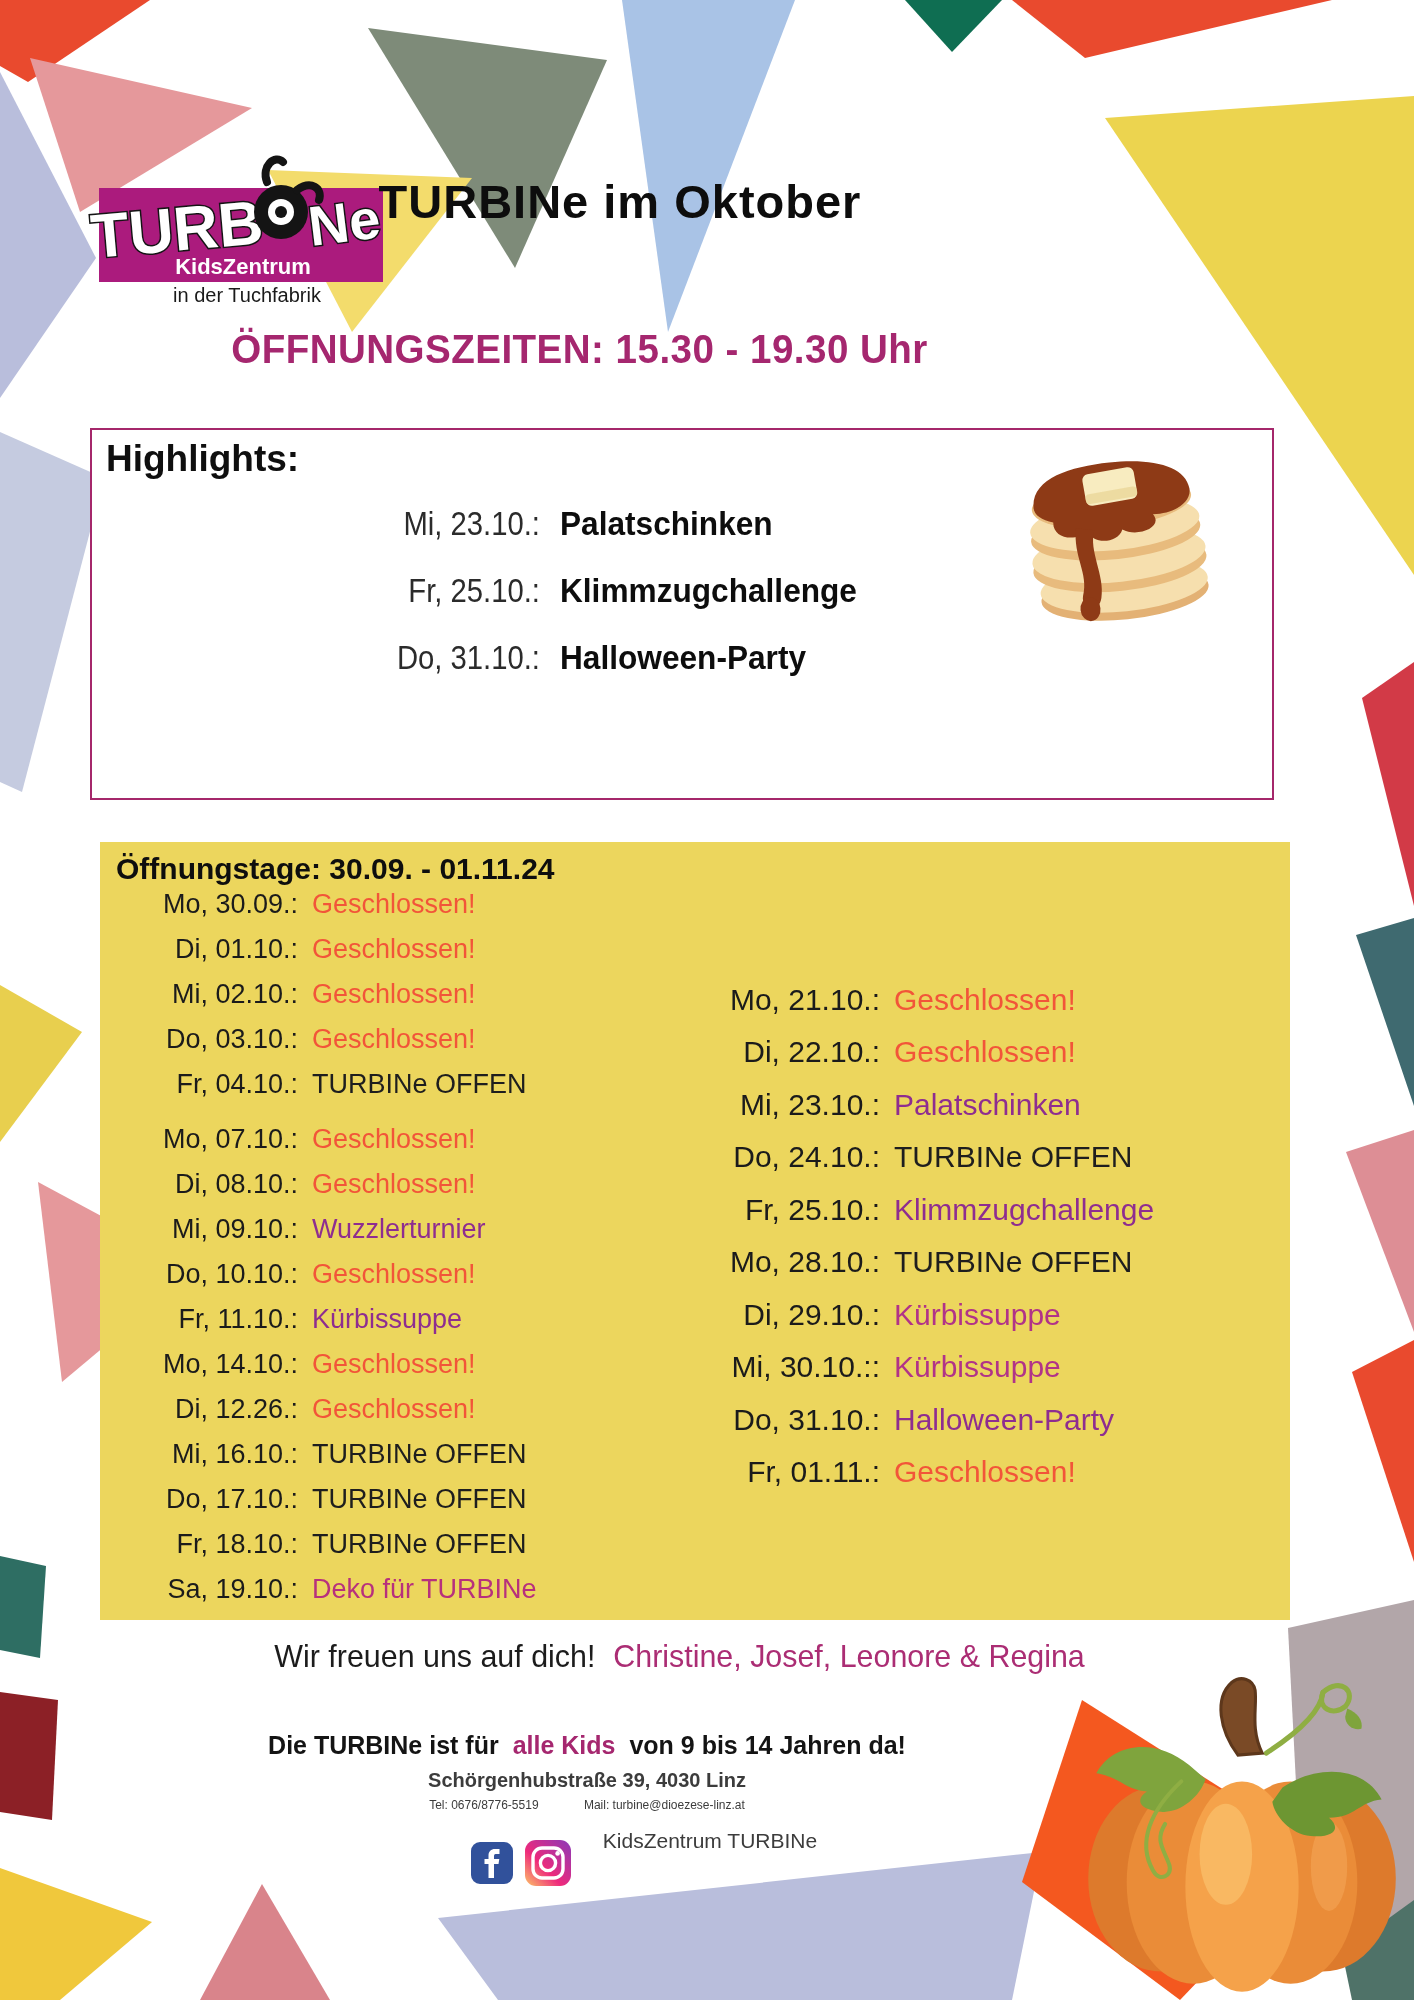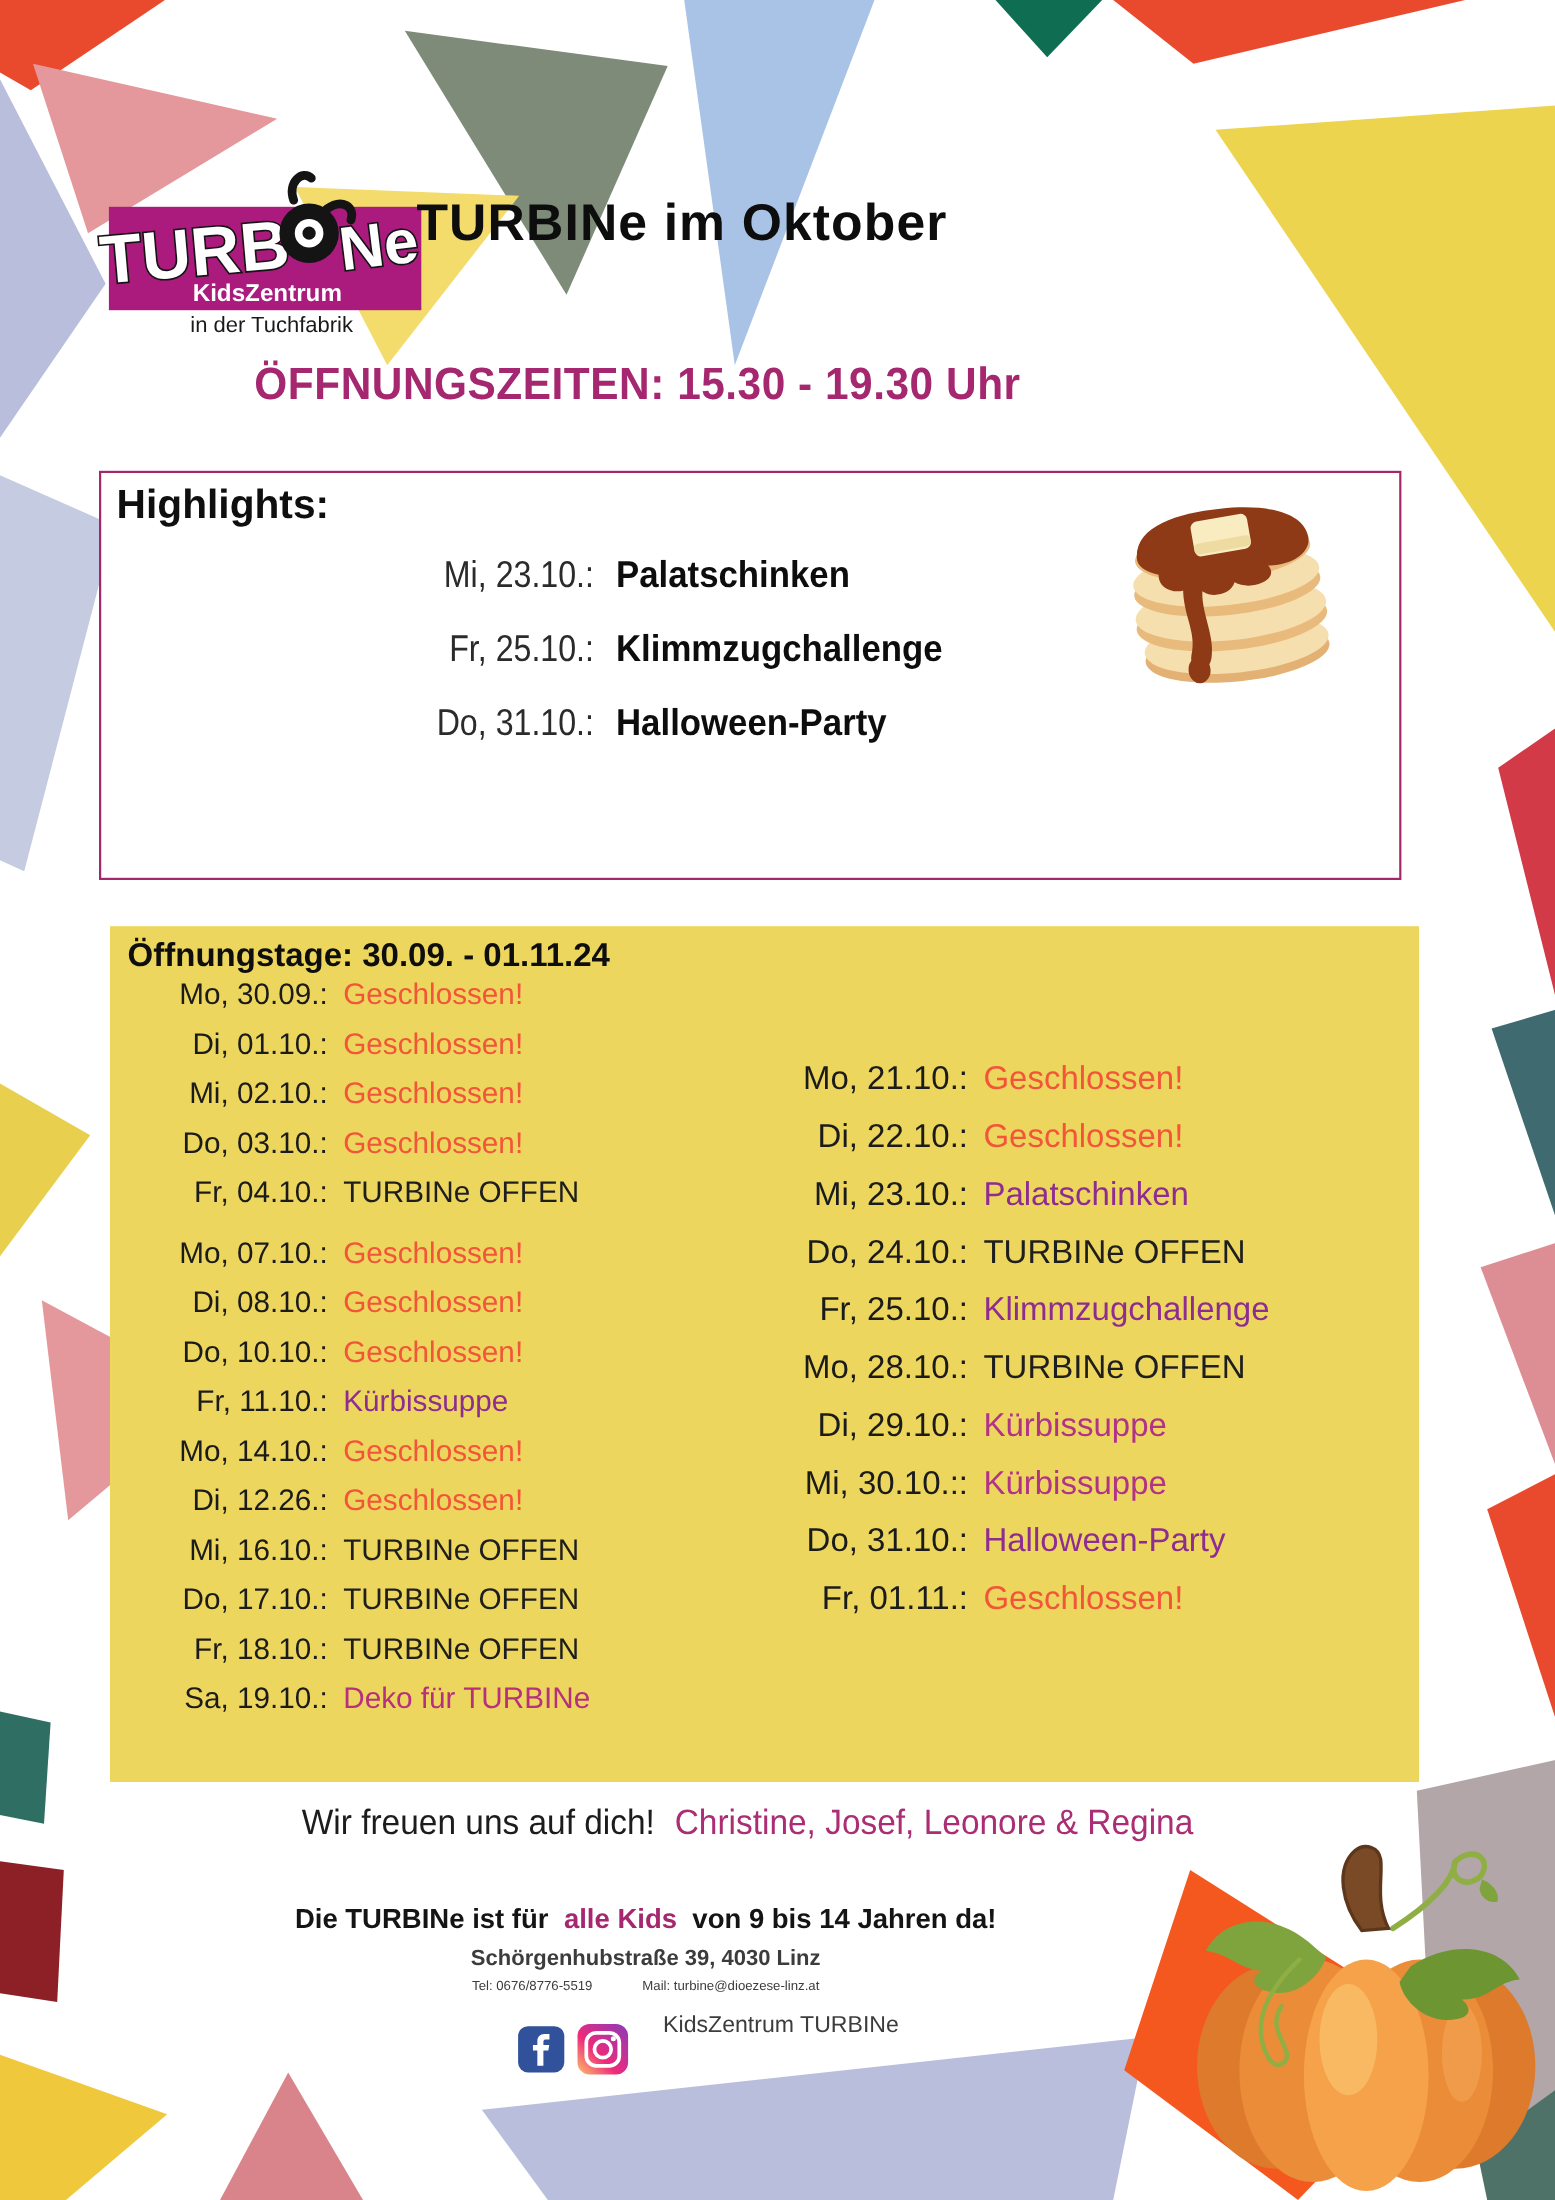--- a/index.html
+++ b/index.html
@@ -28,21 +28,21 @@
   .pancakes{position:absolute;right:55px;top:6px;width:200px;height:196px;}
   
   .schedule-box{position:absolute;left:100px;top:842px;width:1190px;height:778px;
     background:#ecd65d;z-index:2;}
   .sch-title{position:absolute;left:16px;top:10px;font-size:30px;font-weight:bold;color:#0e0e0e;}
   .col-left{position:absolute;left:20px;top:40px;width:500px;}
   .col-right{position:absolute;left:556px;top:122px;width:600px;}
   .row-l{display:flex;align-items:center;height:45px;}
   .row-l .cell-date{width:178px;text-align:right;font-size:27px;color:#1b1b1b;white-space:nowrap;}
   .row-l .cell-status{margin-left:14px;font-size:27px;white-space:nowrap;}
-  .row-r{display:flex;align-items:flex-start;height:52.5px;}
+  .row-r{display:flex;align-items:flex-end;height:52.5px;}
   .row-r .cell-date{width:224px;text-align:right;font-size:30px;color:#1b1b1b;white-space:nowrap;}
   .row-r .cell-status{margin-left:14px;font-size:30px;white-space:nowrap;}
   .group-break{margin-top:10px;}
   
   .closing{position:absolute;left:0;top:1638px;width:1360px;text-align:center;z-index:2;}
   .closing-inner{display:inline-block;transform:scaleX(0.95);font-size:32px;color:#1c1c1c;}
   .closing .team{margin-left:10px;}
   .info-line{position:absolute;left:0;top:1731px;width:1174px;text-align:center;
     font-size:25px;font-weight:bold;color:#141414;z-index:2;}
   .info-line .hl{margin:0 7px;}
@@ -180,20 +180,24 @@
       <div class="row-l group-break">
         <span class="cell-date">Mo, 07.10.:</span>
         <span class="cell-status" style="color: rgb(242, 85, 57);">Geschlossen!</span>
       </div>
 
       <div class="row-l">
         <span class="cell-date">Di, 08.10.:</span>
         <span class="cell-status" style="color: rgb(242, 85, 57);">Geschlossen!</span>
       </div>
 
+      <div class="row-l">
+        <span class="cell-date">Mi, 09.10.:</span>
+        <span class="cell-status" style="color: rgb(142, 45, 144);">Wuzzlerturnier</span>
+      </div>
 
       <div class="row-l">
         <span class="cell-date">Do, 10.10.:</span>
         <span class="cell-status" style="color: rgb(242, 85, 57);">Geschlossen!</span>
       </div>
 
       <div class="row-l">
         <span class="cell-date">Fr, 11.10.:</span>
         <span class="cell-status" style="color: rgb(142, 45, 144);">Kürbissuppe</span>
       </div>

